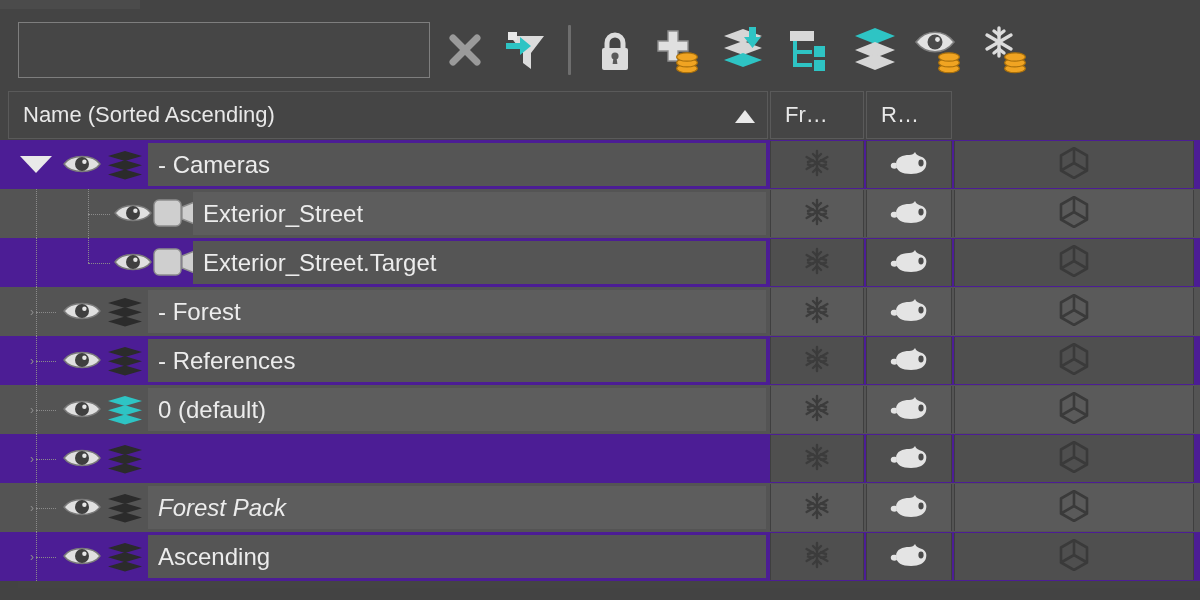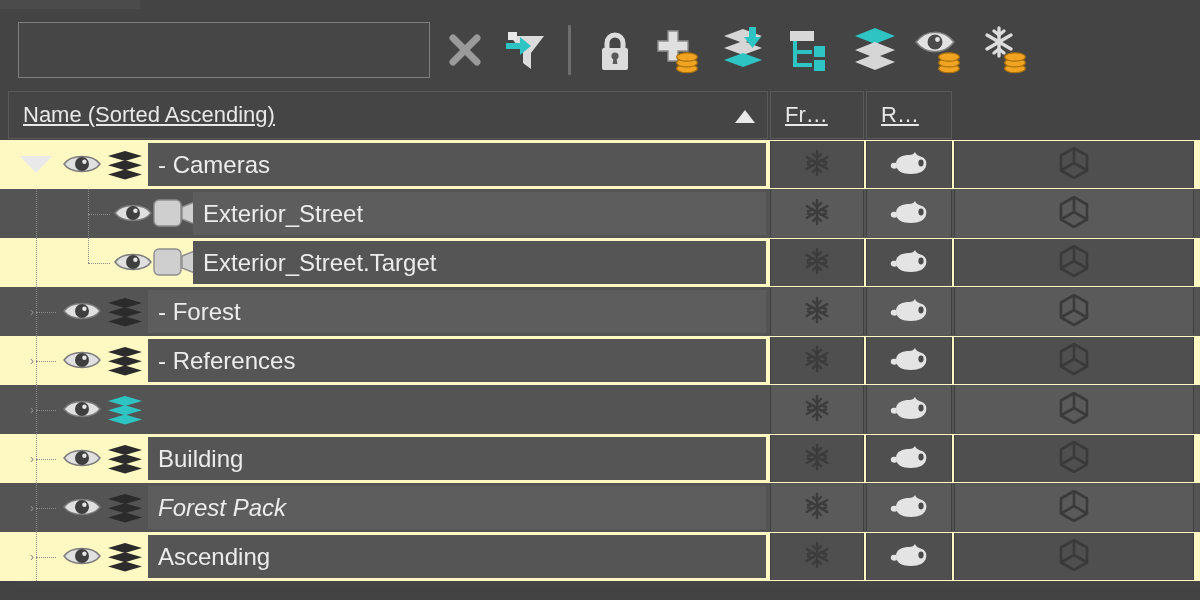--- a/index.html
+++ b/index.html
@@ -29,31 +29,31 @@
   .tb-sep{position:absolute;top:16px;width:3px;height:50px;background:#6e6e6e;border-radius:1px;}
 
   
   .col-header{position:absolute;left:0;top:91px;width:1200px;height:48px;}
   .col-head{
     position:absolute;top:0;height:48px;background:#454545;
     border:1px solid #5a5a5a;box-sizing:border-box;
     color:#e8e8e8;font-size:22px;
     display:flex;align-items:center;
   }
-  .col-head .lbl{padding-left:14px;white-space:nowrap;overflow:hidden;text-decoration:underline;}
+  .col-head .lbl{padding-left:14px;white-space:nowrap;overflow:hidden;}
   .sort-arrow{
     position:absolute;right:12px;top:18px;
     width:0;height:0;border-left:10px solid transparent;border-right:10px solid transparent;
     border-bottom:13px solid #e9e9e9;
   }
 
   
   .rows{position:absolute;left:0;top:140px;width:1200px;height:448px;}
   .row{position:absolute;left:0;width:1200px;height:49px;}
-  .row.odd{background:#fef9c3;}
+  .row.odd{background:#4c1d95;}
   .row.even{background:#545454;}
 
   
   .tline{position:absolute;border-color:#8b8b8b;}
   .tline.v{border-left:1px dotted #8b8b8b;width:0;}
   .tline.h{border-top:1px dotted #8b8b8b;height:0;}
   .tarrow{position:absolute;color:#8b8b8b;font-size:12px;line-height:12px;}
 
   
   .expander{
@@ -431,20 +431,23 @@
         <div class="eye" style="left: 62px; top: 11px;"><svg width="40" height="26" viewBox="0 0 40 26">
             <path d="M2 13 C9 3 31 3 38 13 C31 23 9 23 2 13 Z" fill="#e0e0e0" stroke="#7a7a7a" stroke-width="1.4"></path>
             <circle cx="20" cy="13" r="7" fill="#3f3f3f"></circle>
             <circle cx="22.4" cy="10.8" r="2.2" fill="#e6e6e6"></circle>
           </svg></div>
         <div class="layers" style="left: 105px; top: 7px;"><svg width="40" height="34" viewBox="0 0 40 34">
             <path d="M20 4 L37 9 L20 14 L3 9 Z" fill="#2ec4c4"></path>
             <path d="M20 13.23076923076923 L37 18.23076923076923 L20 23.23076923076923 L3 18.23076923076923 Z" fill="#2ec4c4"></path>
             <path d="M20 22.46153846153846 L37 27.46153846153846 L20 32.46153846153846 L3 27.46153846153846 Z" fill="#2ec4c4"></path>
           </svg></div>
+        <div class="namecell" style="left: 148px; width: 618px;">
+          <span>0 (default)</span>
+        </div>
         <div class="cell sep-left" style="left: 770px; width: 94px;">
           <span><svg width="28" height="28" viewBox="0 0 28 28">
               <g stroke="#3c3c3c" stroke-width="2.4" stroke-linecap="round">
                 <line x1="14" y1="2" x2="14" y2="26"></line>
                 <line x1="3.6" y1="8" x2="24.4" y2="20"></line>
                 <line x1="24.4" y1="8" x2="3.6" y2="20"></line>
                 <line x1="10" y1="5" x2="14" y2="9"></line>
                 <line x1="18" y1="5" x2="14" y2="9"></line>
                 <line x1="10" y1="23" x2="14" y2="19"></line>
                 <line x1="18" y1="23" x2="14" y2="19"></line>
@@ -476,23 +479,20 @@
         <div class="eye" style="left: 62px; top: 11px;"><svg width="40" height="26" viewBox="0 0 40 26">
             <path d="M2 13 C9 3 31 3 38 13 C31 23 9 23 2 13 Z" fill="#e0e0e0" stroke="#7a7a7a" stroke-width="1.4"></path>
             <circle cx="20" cy="13" r="7" fill="#3f3f3f"></circle>
             <circle cx="22.4" cy="10.8" r="2.2" fill="#e6e6e6"></circle>
           </svg></div>
         <div class="layers" style="left: 105px; top: 7px;"><svg width="40" height="34" viewBox="0 0 40 34">
             <path d="M20 4 L37 9 L20 14 L3 9 Z" fill="#2b2b2b"></path>
             <path d="M20 13.23076923076923 L37 18.23076923076923 L20 23.23076923076923 L3 18.23076923076923 Z" fill="#2b2b2b"></path>
             <path d="M20 22.46153846153846 L37 27.46153846153846 L20 32.46153846153846 L3 27.46153846153846 Z" fill="#2b2b2b"></path>
           </svg></div>
-        <div class="namecell" style="left: 148px; width: 618px;">
-          <span>Building</span>
-        </div>
         <div class="cell sep-left" style="left: 770px; width: 94px;">
           <span><svg width="28" height="28" viewBox="0 0 28 28">
               <g stroke="#3c3c3c" stroke-width="2.4" stroke-linecap="round">
                 <line x1="14" y1="2" x2="14" y2="26"></line>
                 <line x1="3.6" y1="8" x2="24.4" y2="20"></line>
                 <line x1="24.4" y1="8" x2="3.6" y2="20"></line>
                 <line x1="10" y1="5" x2="14" y2="9"></line>
                 <line x1="18" y1="5" x2="14" y2="9"></line>
                 <line x1="10" y1="23" x2="14" y2="19"></line>
                 <line x1="18" y1="23" x2="14" y2="19"></line>

